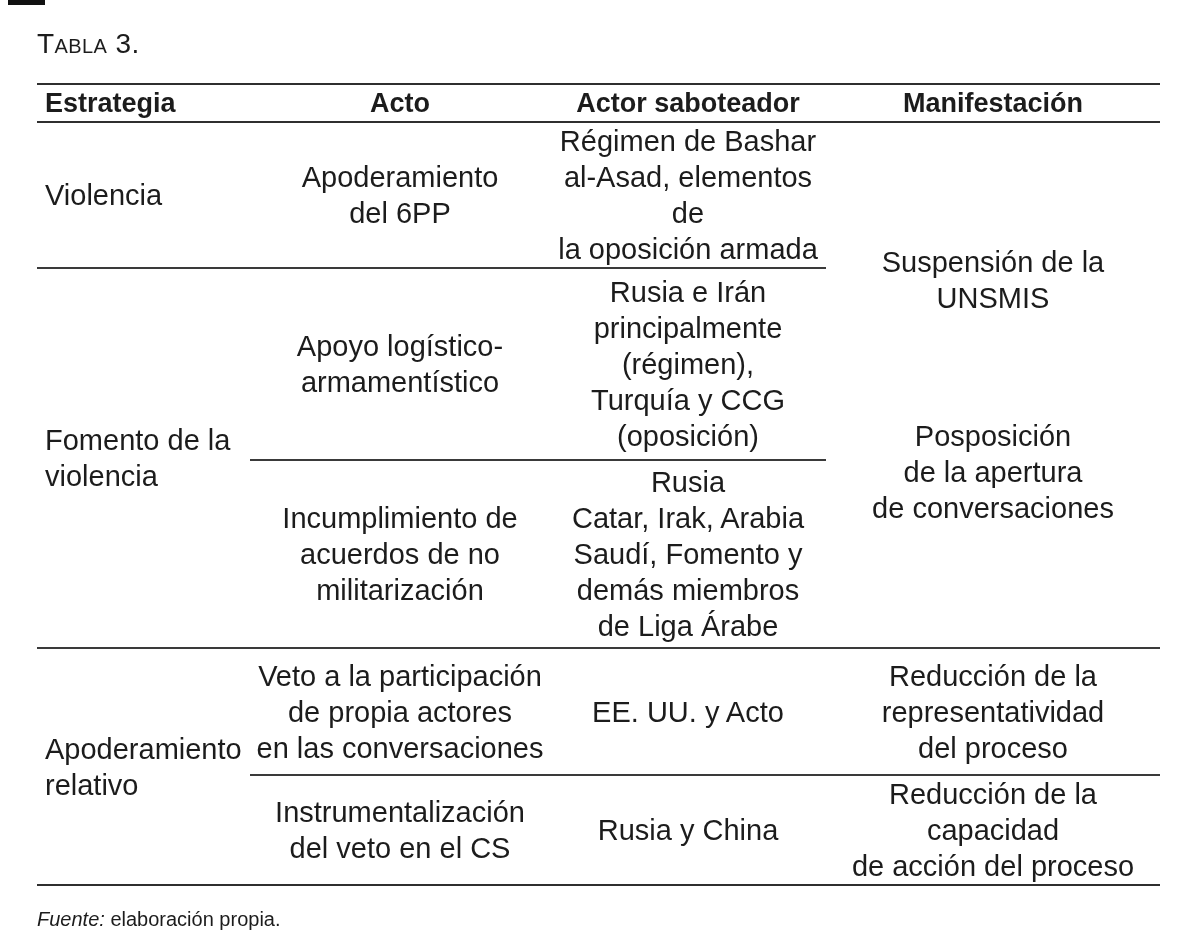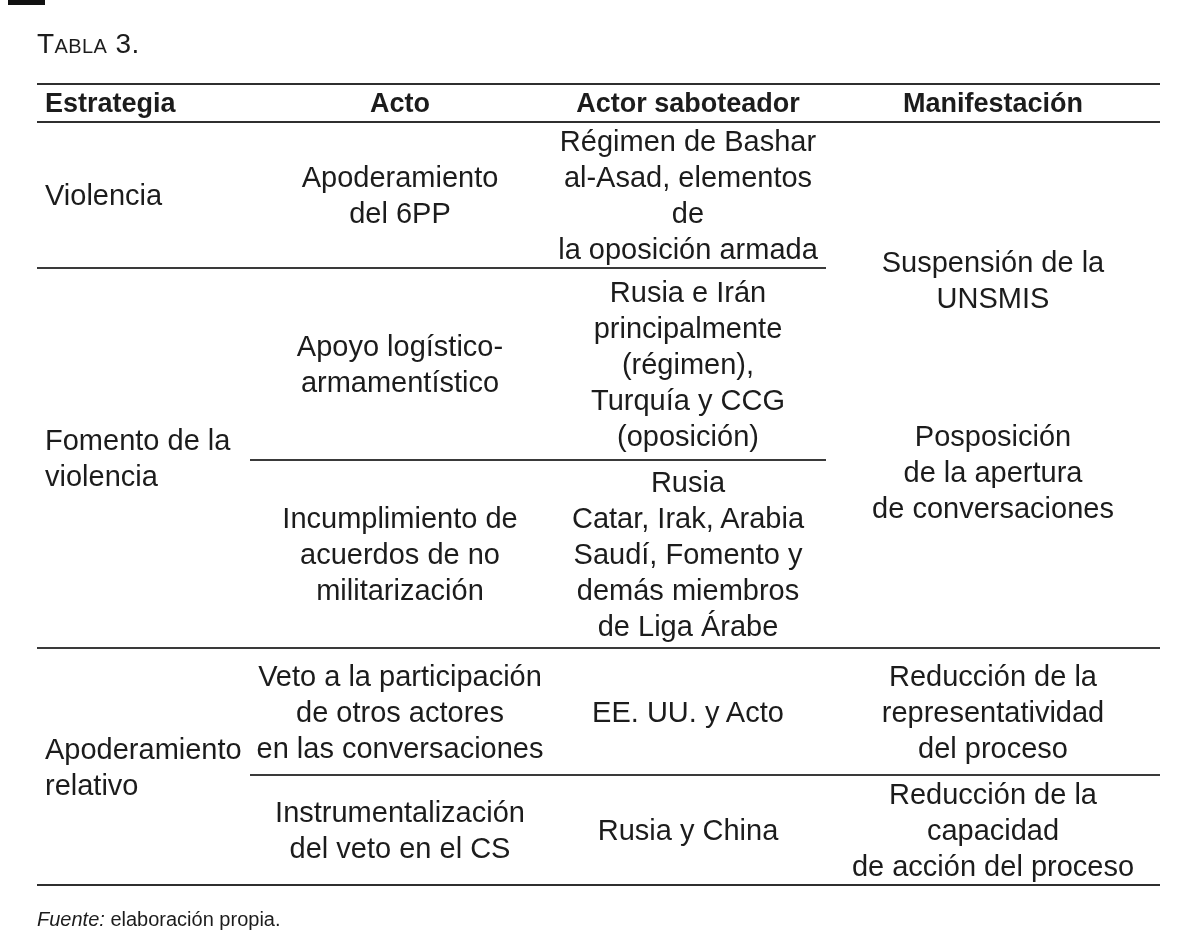--- a/index.html
+++ b/index.html
@@ -141,21 +141,21 @@
           <td class="rule">Rusia
 Catar, Irak, Arabia
 Saudí, Fomento y
 demás miembros
 de Liga Árabe</td>
         </tr>
         <tr class="row-d">
           <td class="c1" rowspan="2">Apoderamiento
 relativo</td>
           <td class="rule">Veto a la participación
-de otros actores
+de propia actores
 en las conversaciones</td>
           <td class="rule">EE. UU. y Acto</td>
           <td class="rule">Reducción de la
 representatividad
 del proceso</td>
         </tr>
         <tr class="row-e">
           <td>Instrumentalización
 del veto en el CS</td>
           <td>Rusia y China</td>

